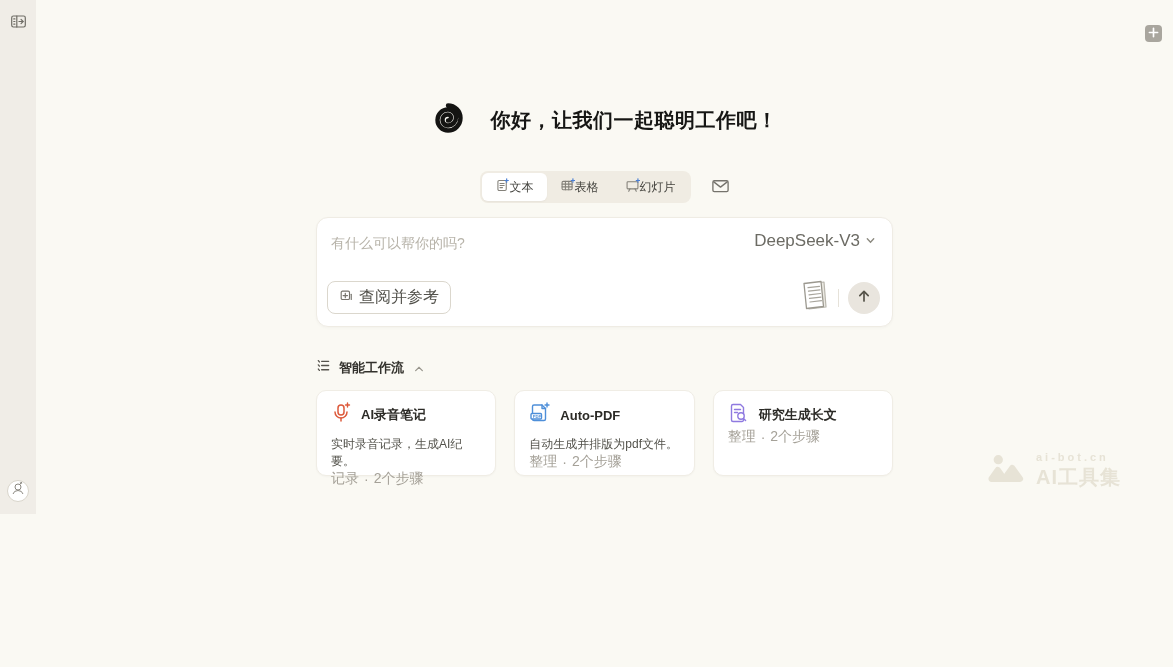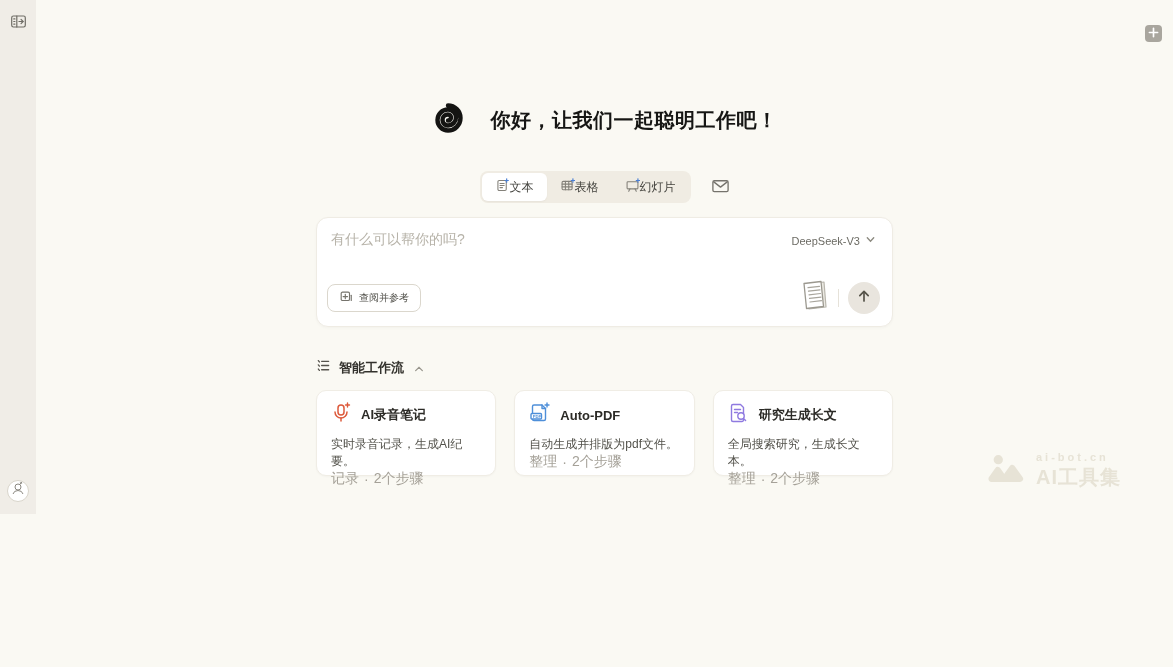--- a/index.html
+++ b/index.html
@@ -31,26 +31,26 @@
   .tab.active { background:#ffffff; box-shadow:0 1px 2px rgba(0,0,0,.04); }
   .mail-btn { margin-left:20px; }
 
   
   .composer { margin-top:14px; width:577px; height:110px; background:#ffffff; border:1px solid #efece4;
               border-radius:12px; position:relative; box-shadow:0 1px 3px rgba(40,35,20,.03); }
   .composer-top { display:flex; justify-content:space-between; align-items:flex-end; padding:13px 16px 0 14px; }
   .composer-input { border:none; outline:none; background:transparent; font-size:14px; color:#3c3b36; width:380px;
                     font-family:"Liberation Sans","DejaVu Sans",sans-serif; }
   .composer-input::placeholder { color:#b7b3a9; }
-  .model-select { display:flex; align-items:center; gap:5px; font-size:11px; color:#6c6b64; cursor:pointer;
+  .model-select { display:flex; align-items:center; gap:5px; font-size:17px; color:#6c6b64; cursor:pointer;
                   background:none; border:none; }
   .composer-bottom { position:absolute; left:0; right:0; bottom:10px; display:flex; justify-content:space-between;
                      align-items:center; padding:0 12px 0 10px; }
   .ref-button { display:flex; align-items:center; gap:6px; border:1px solid #dbd7cd; background:#ffffff;
-                border-radius:8px; padding:5px 11px; font-size:10px; color:#53524c; cursor:pointer; }
+                border-radius:8px; padding:5px 11px; font-size:16px; color:#53524c; cursor:pointer; }
   .composer-actions { display:flex; align-items:center; gap:9px; }
   .v-divider { width:1px; height:18px; background:#e6e2d9; }
   .send-button { width:32px; height:32px; border-radius:50%; border:none; background:#e9e5de; cursor:pointer;
                  display:flex; align-items:center; justify-content:center; }
 
   
   .workflows { width:577px; margin-top:31px; }
   .wf-header { display:flex; align-items:center; gap:8px; }
   .wf-title { font-size:13px; font-weight:700; color:#33322d; }
   .wf-collapse { background:none; border:none; cursor:pointer; display:flex; margin-left:2px; margin-top:2px; }
@@ -306,21 +306,20 @@
               <svg width="21" height="22" viewBox="0 0 21 22" fill="none" stroke="currentColor" stroke-width="1.4" stroke-linecap="round" stroke-linejoin="round">
                 <path d="M5 2.5 h7.5 l3 3 V18 a1.5 1.5 0 0 1 -1.5 1.5 H5 A1.5 1.5 0 0 1 3.5 18 V4 A1.5 1.5 0 0 1 5 2.5 Z"></path>
                 <line x1="6.5" y1="7.5" x2="12.5" y2="7.5"></line>
                   <line x1="6.5" y1="10.5" x2="9.5" y2="10.5"></line>
                 <circle cx="13" cy="14" r="3.2" fill="#ffffff"></circle>
                 <line x1="15.4" y1="16.4" x2="17.6" y2="18.6"></line>
               </svg>
             </span>
             <span class="wf-card-title">研究生成长文</span>
           </div>
-          <div class="wf-card-desc">全局搜索研究，生成长文本。</div>
           <div class="wf-card-foot">
             <span>整理</span>
             <span>·</span>
             <span>2个步骤</span>
           </div>
         </div>
 
       </div>
     </section>
 

